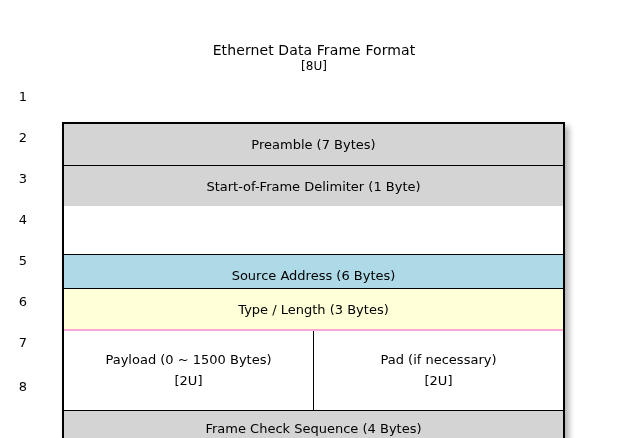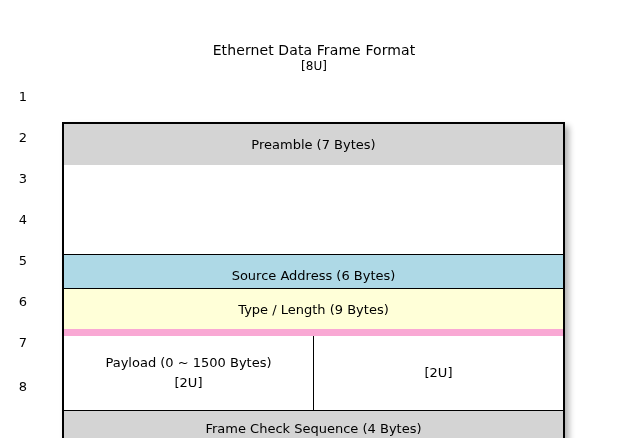--- a/index.html
+++ b/index.html
@@ -87,21 +87,21 @@
     border-top: 1px solid #000000;
   }
 
   
   .split-row {
     position: absolute;
     left: 0;
     width: 499px;
     display: flex;
     box-sizing: border-box;
-    border-top: 7px solid #f9a8d4;
+    border-top: 2px solid #f9a8d4;
     border-bottom: 1px solid #000000;
   }
   .split-cell {
     display: flex;
     flex-direction: column;
     align-items: center;
     justify-content: center;
     box-sizing: border-box;
     font-size: 13px;
     line-height: 1.55;
@@ -153,36 +153,40 @@
 </div>
 
 <div class="diagram">
   <div class="shadow"></div>
   <div class="frame">
 
     <div class="row" style="top:0px; height:41px; background:#d4d4d4;">
       <span>Preamble (7 Bytes)</span>
     </div>
 
+    <div class="row row-divider-top" style="top:41px; height:41px; background:#d4d4d4;">
+      <span>Start-of-Frame Delimiter (1 Byte)</span>
+    </div>
 
 
     <div class="row row-divider-top" style="top:130px; height:41px; background:#aed9e6;">
       <span>Source Address (6 Bytes)</span>
     </div>
 
     <div class="row row-divider-top" style="top:164px; height:41px; background:#ffffd8;">
-      <span>Type / Length (9 Bytes)</span>
+      <span>Type / Length (3 Bytes)</span>
     </div>
 
     <div class="split-row" style="top:205px; height:82px; background:#ffffff;">
       <div class="split-cell left">
         <span>Payload (0 ~ 1500 Bytes)</span>
         <span>[2U]</span>
       </div>
       <div class="split-cell right">
+        <span>Pad (if necessary)</span>
         <span>[2U]</span>
       </div>
     </div>
 
     <div class="row" style="top:287px; height:35px; background:#d4d4d4;">
       <span>Frame Check Sequence (4 Bytes)</span>
     </div>
 
   </div>
 </div>

